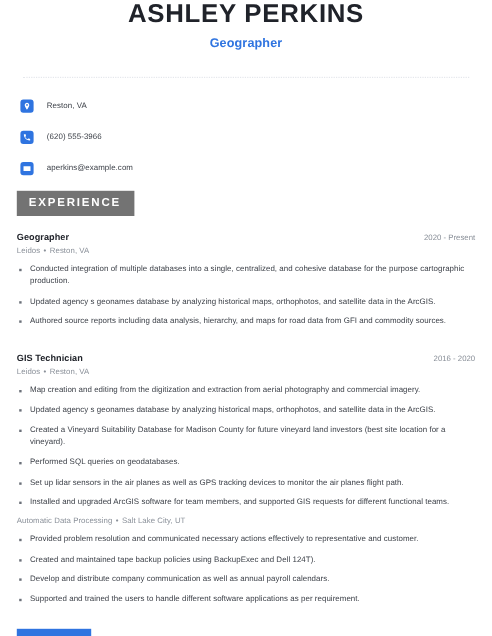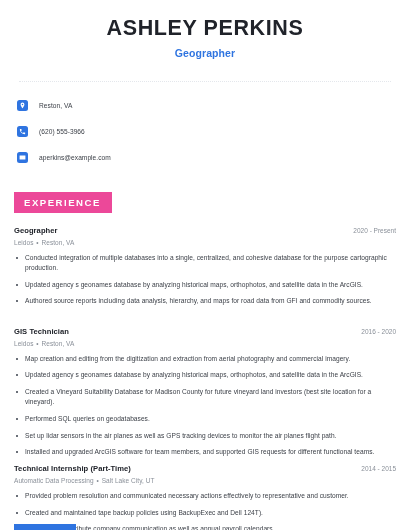--- a/index.html
+++ b/index.html
@@ -15,21 +15,20 @@
   .page {
     position: relative;
     width: 410px;
     height: 530px;
     background: #ffffff;
     padding: 0 14px;
   }
 
   
   .header {
-    padding-top: 17px;
     text-align: center;
   }
 
   .full-name {
     font-size: 21.5px;
     font-weight: bold;
     letter-spacing: 0.6px;
     color: #20232a;
     line-height: 1.1;
   }
@@ -77,27 +76,27 @@
   .contact-text {
     margin-left: 11px;
     font-size: 6.6px;
     color: #3c4048;
     letter-spacing: 0.05px;
   }
 
   
   .section-badge {
     display: inline-block;
-    background: #ec4899;
+    background: #737373;
     color: #ffffff;
     font-size: 9.6px;
     font-weight: bold;
     letter-spacing: 1.5px;
     padding: 5px 11px 5px 10px;
-    margin-top: 18px;
+    margin-top: 2px;
   }
 
   
   .jobs { margin-top: 13px; }
 
   .job { margin-bottom: 1px; }
 
   .job-head {
     display: flex;
     align-items: baseline;
@@ -246,24 +245,20 @@
         <li>Map creation and editing from the digitization and extraction from aerial photography and commercial imagery.</li>
         <li>Updated agency s geonames database by analyzing historical maps, orthophotos, and satellite data in the ArcGIS.</li>
         <li>Created a Vineyard Suitability Database for Madison County for future vineyard land investors (best site location for a vineyard).</li>
         <li>Performed SQL queries on geodatabases.</li>
         <li>Set up lidar sensors in the air planes as well as GPS tracking devices to monitor the air planes flight path.</li>
         <li>Installed and upgraded ArcGIS software for team members, and supported GIS requests for different functional teams.</li>
       </ul>
     </div>
 
     <div class="job job-3">
-      <div class="job-head">
-        <span class="job-role">Technical Internship (Part-Time)</span>
-        <span class="job-dates">2014 - 2015</span>
-      </div>
       <div class="job-meta">
         <span>Automatic Data Processing</span>
         <span class="sep">•</span>
         <span>Salt Lake City, UT</span>
       </div>
       <ul class="bullets">
         <li>Provided problem resolution and communicated necessary actions effectively to representative and customer.</li>
         <li>Created and maintained tape backup policies using BackupExec and Dell 124T).</li>
         <li>Develop and distribute company communication as well as annual payroll calendars.</li>
         <li>Supported and trained the users to handle different software applications as per requirement.</li>

